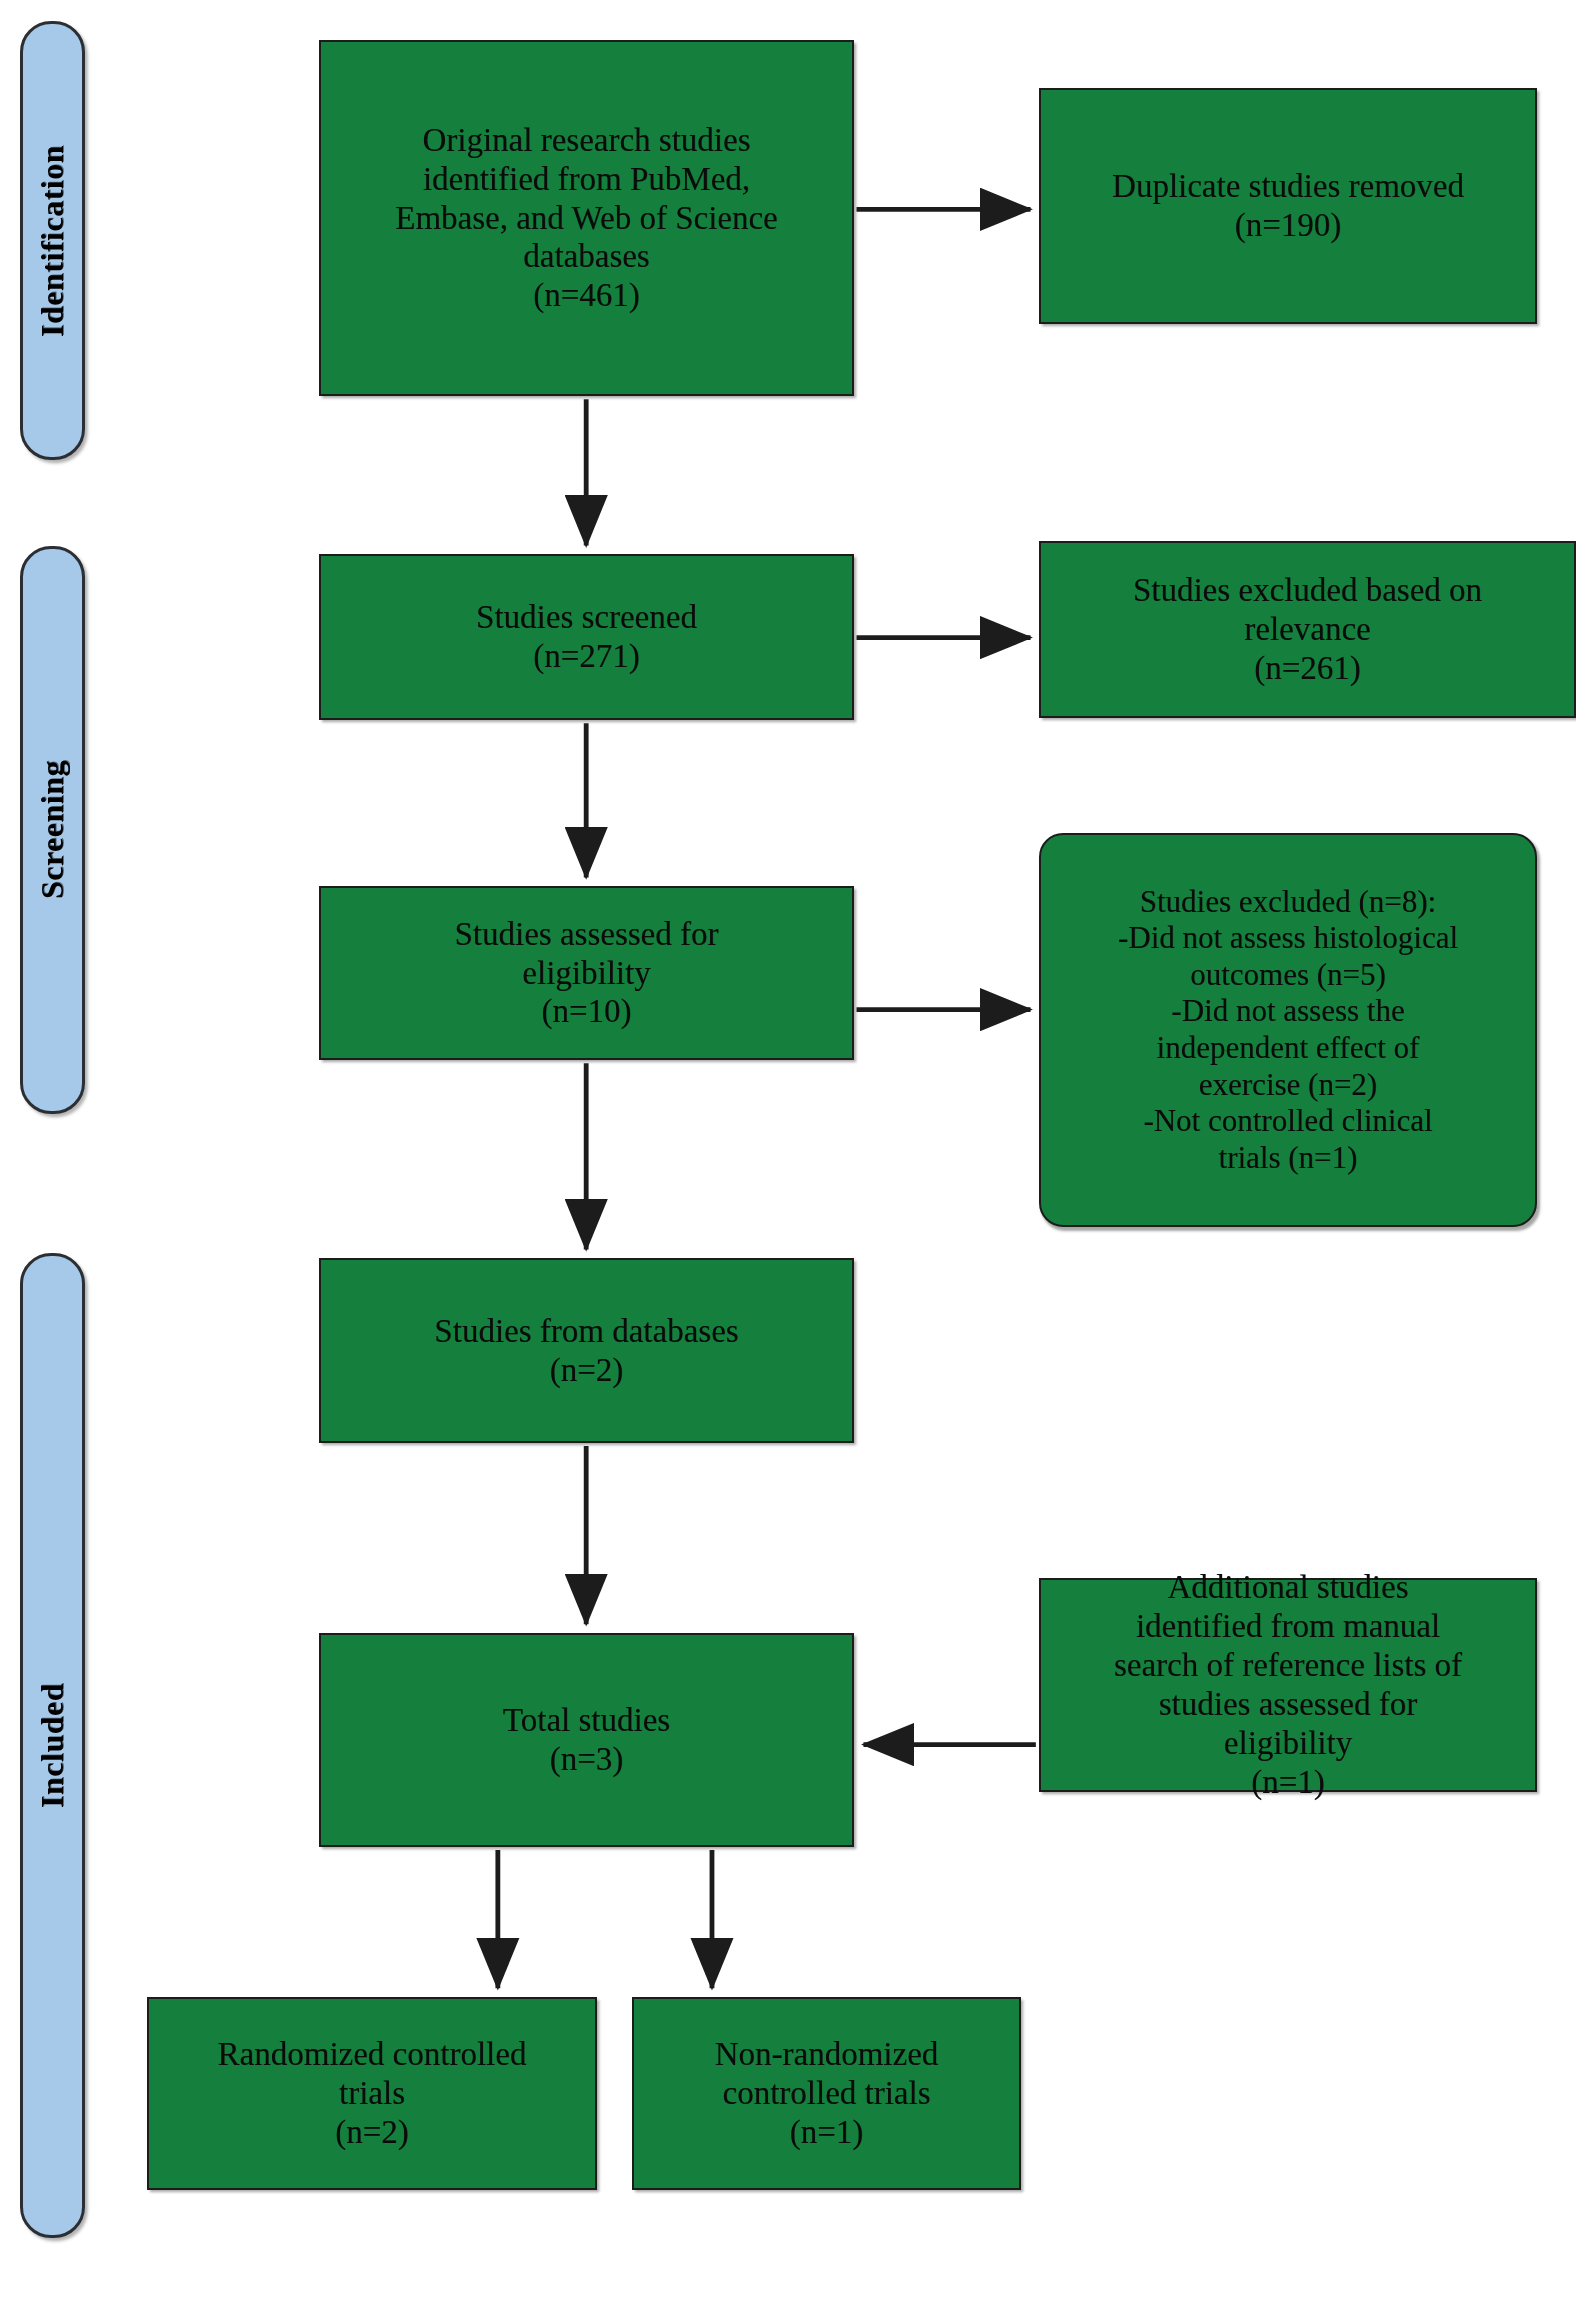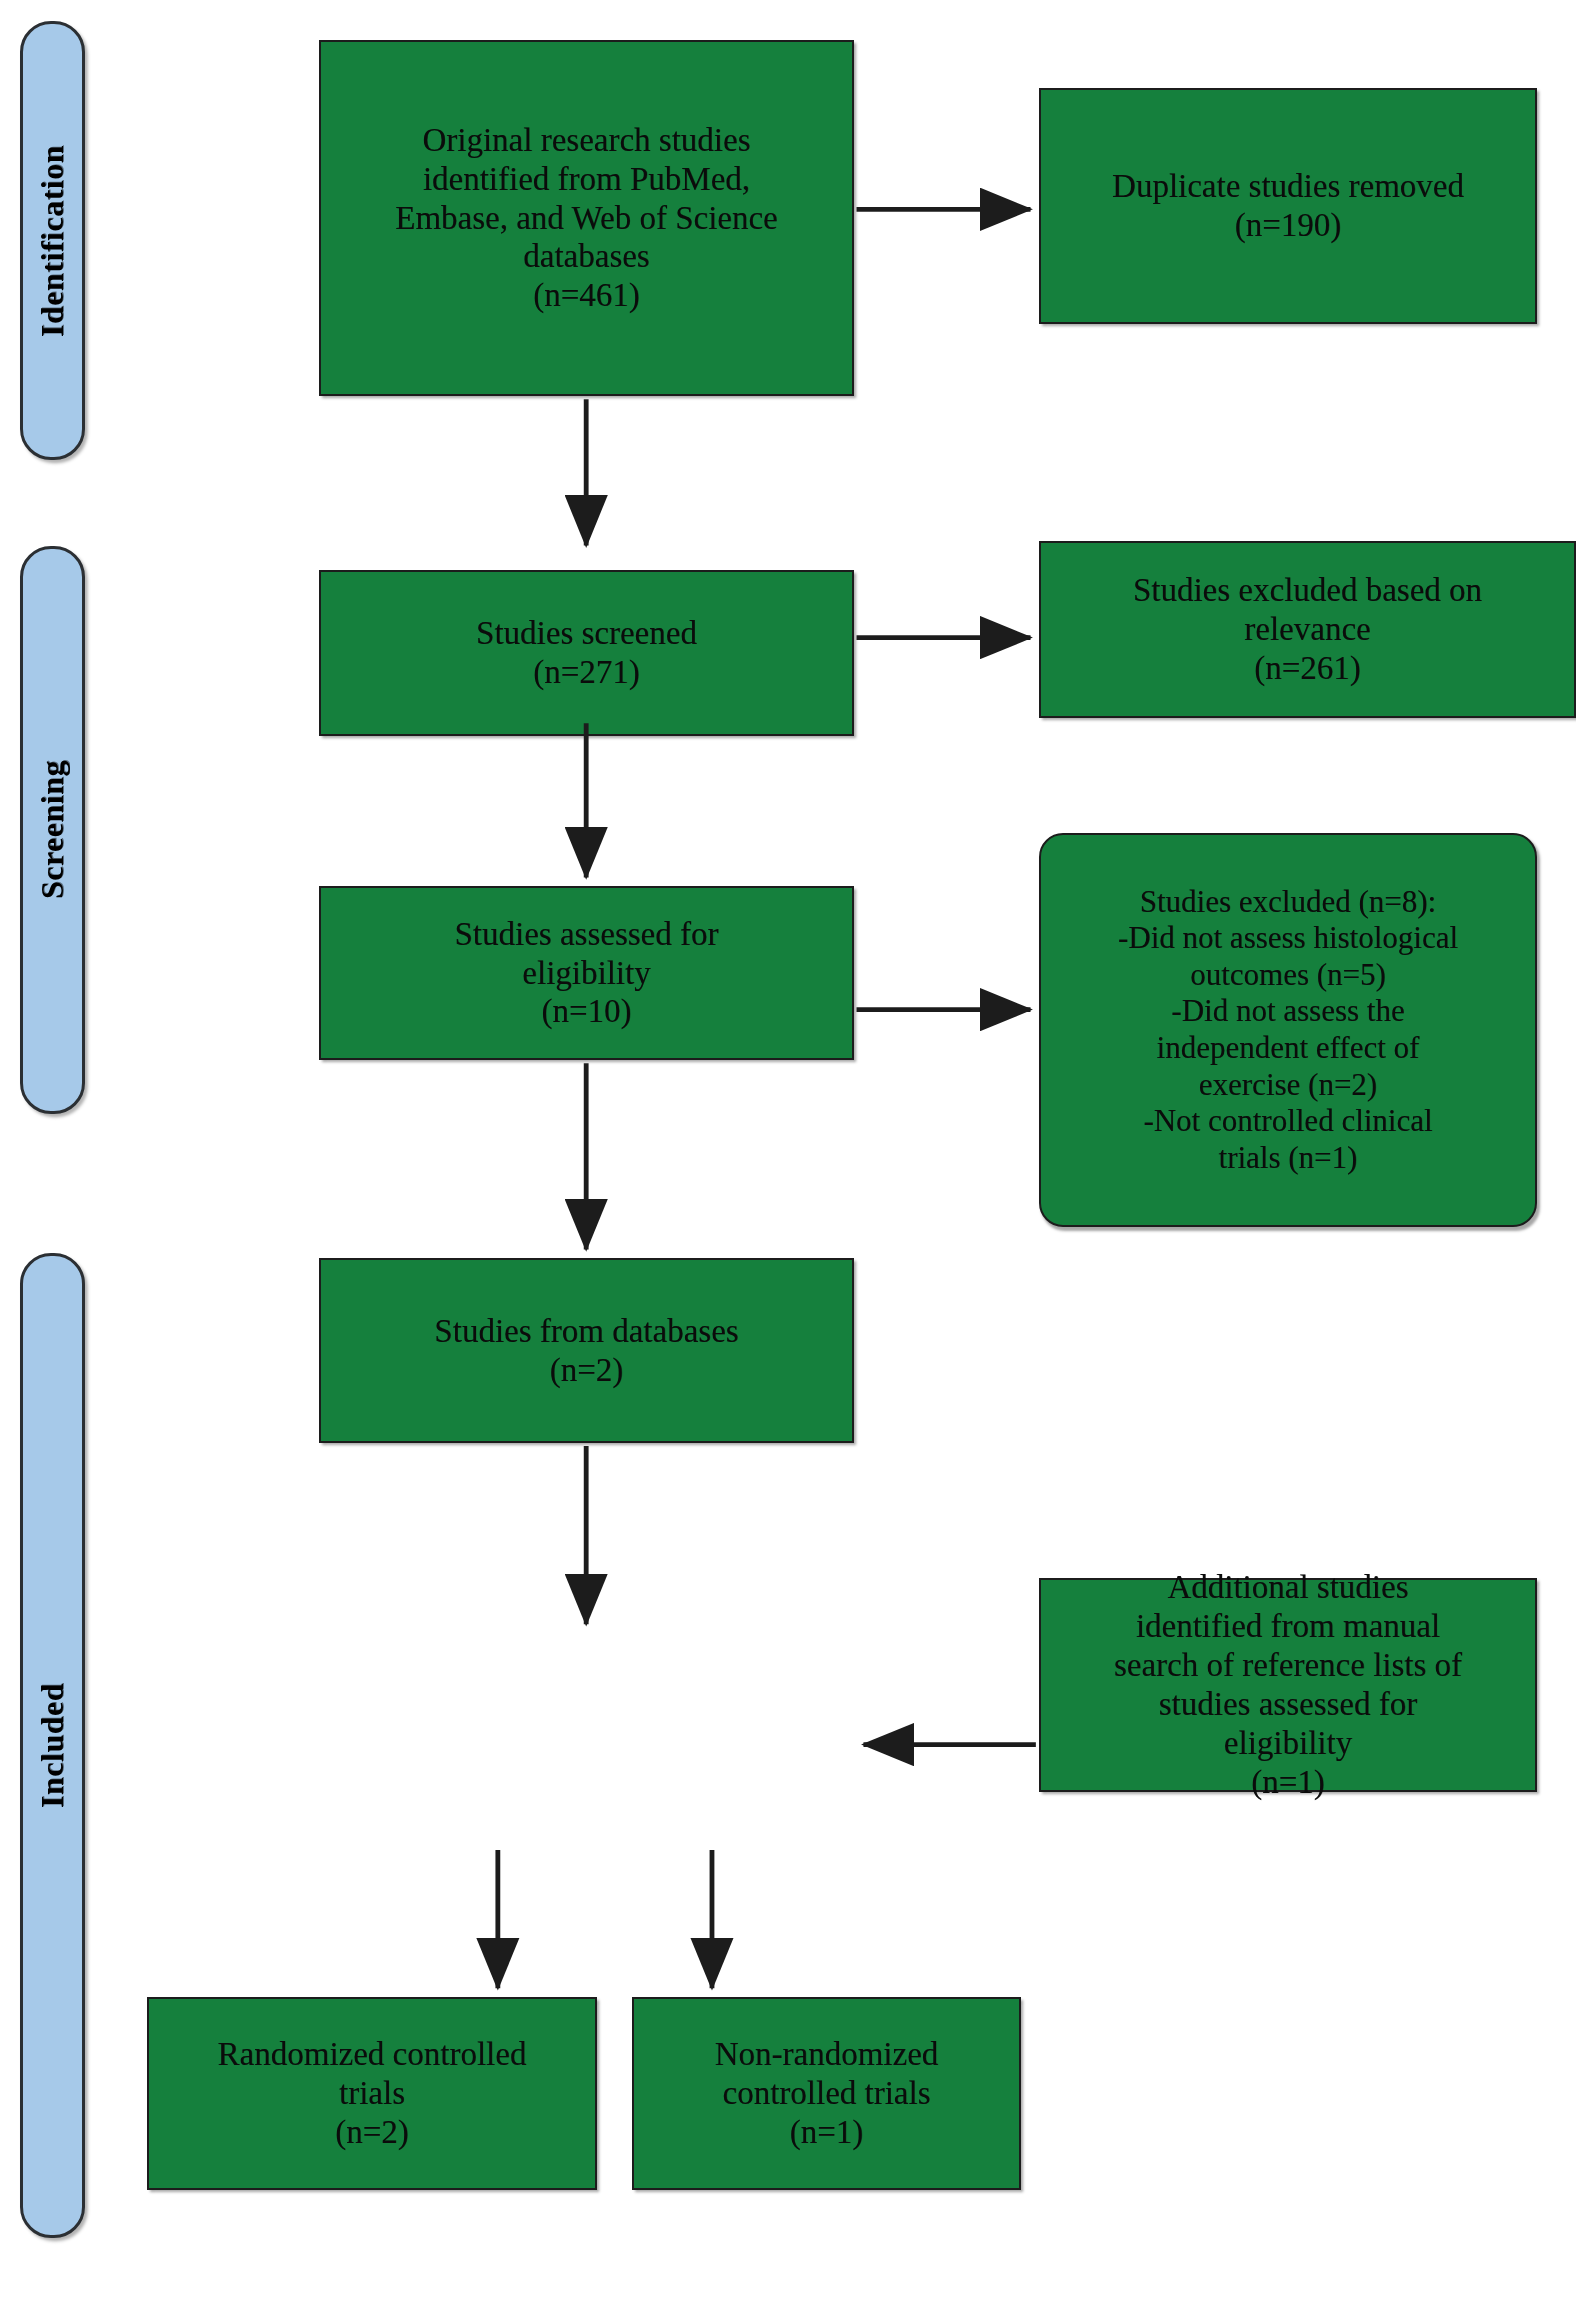--- a/index.html
+++ b/index.html
@@ -93,21 +93,21 @@
 Embase, and Web of Science
 databases
 (n=461)</span>
   </div>
 
   <div class="flow-box" style="left:1039px; top:88px; width:498px; height:236px;">
     <span class="box-text">Duplicate studies removed
 (n=190)</span>
   </div>
 
-  <div class="flow-box" style="left:319px; top:554px; width:535px; height:166px;margin-top:16px;">
+  <div class="flow-box" style="left:319px; top:554px; width:535px; height:166px;">
     <span class="box-text">Studies screened
 (n=271)</span>
   </div>
 
   <div class="flow-box" style="left:1039px; top:541px; width:537px; height:177px;">
     <span class="box-text">Studies excluded based on
 relevance
 (n=261)</span>
   </div>
 
@@ -126,20 +126,24 @@
 exercise (n=2)
 -Not controlled clinical
 trials (n=1)</span>
   </div>
 
   <div class="flow-box" style="left:319px; top:1258px; width:535px; height:185px;">
     <span class="box-text">Studies from databases
 (n=2)</span>
   </div>
 
+  <div class="flow-box" style="left:319px; top:1633px; width:535px; height:214px;">
+    <span class="box-text">Total studies
+(n=3)</span>
+  </div>
 
   <div class="flow-box" style="left:1039px; top:1578px; width:498px; height:214px;">
     <span class="box-text">Additional studies
 identified from manual
 search of reference lists of
 studies assessed for
 eligibility
 (n=1)</span>
   </div>
 

